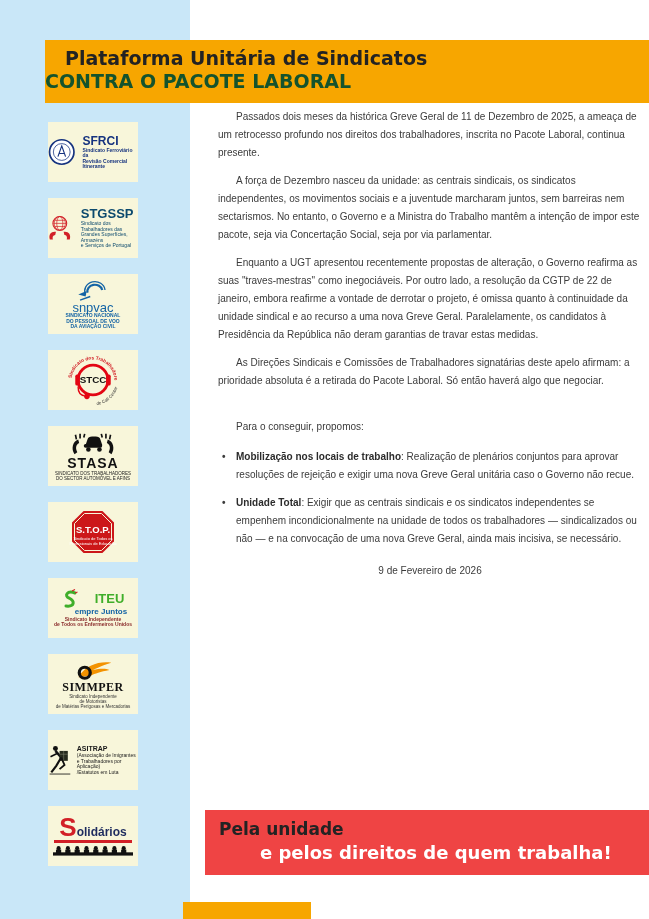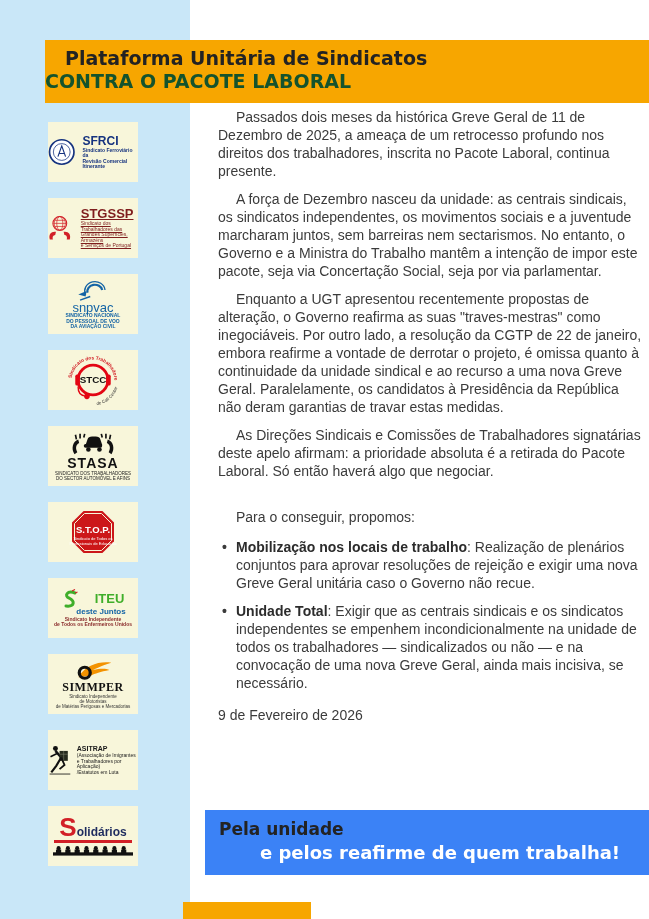--- a/index.html
+++ b/index.html
@@ -13,39 +13,39 @@
   .col.left{align-items:flex-start;}
   .tiny{font-size:5px;line-height:5.5px;}
   .acr{font-weight:bold;}
 
   .header{position:absolute;left:45px;top:40px;width:627px;height:63px;background:#f7a600;
           font-family:"DejaVu Sans",sans-serif;font-weight:bold;}
   .header .t1{font-size:19px;color:#232323;padding:7px 0 0 20px;}
   .header .t2{font-size:19px;color:#14532d;text-align:left;padding:1px 45px 0 0;}
 
   .content{position:absolute;left:218px;top:108px;width:424px;
-           font-size:14px;line-height:18px;color:#3b3b3b;}
+           font-size:10px;line-height:18px;color:#3b3b3b;}
   .content p{margin:0 0 10px 0;text-indent:18px;}
   .content .intro{margin:28px 0 12px 0;}
   .bullets{list-style:none;margin:0;padding:0 0 0 4px;}
   .bullets li{position:relative;padding-left:14px;margin-bottom:10px;}
   .bullet-marker{position:absolute;left:0;top:0;font-weight:bold;}
   .lead{font-weight:bold;color:#2c2c2c;}
-  .date{text-align:left;margin-top:14px;}
-
-  .banner{position:absolute;left:205px;top:810px;width:444px;height:65px;background:#3b82f6;
+  .date{text-align:center;margin-top:14px;}
+
+  .banner{position:absolute;left:205px;top:810px;width:444px;height:65px;background:#ef4444;
           font-family:"DejaVu Sans",sans-serif;font-weight:bold;box-sizing:border-box;}
   .banner .l1{color:#232323;font-size:17px;padding:9px 0 0 14px;}
   .banner .l2{color:#ffffff;font-size:18px;padding:3px 0 0 55px;}
   .footer-bar{position:absolute;left:183px;top:902px;width:128px;height:17px;background:#f7a600;}
 
   
   .sfrci-txt{color:#16337f;}
   .sfrci-txt .acr{font-size:12px;line-height:13px;}
-  .stgssp-txt{color:#7f1d1d;text-decoration:underline;}
+  .stgssp-txt{color:#0c4a6e;}
   .stgssp-txt .acr{font-size:13px;line-height:14px;}
   .snpvac-acr{color:#1464a5;font-size:13px;font-weight:normal;line-height:11px;}
   .snpvac-lines{color:#1464a5;font-weight:bold;text-align:center;}
   .stasa-acr{color:#111;font-size:14px;font-weight:bold;letter-spacing:1px;line-height:15px;}
   .stasa-lines{color:#222;text-align:center;font-size:4.5px;line-height:5px;}
   .siteu-acr{color:#3fae2a;font-size:13px;font-weight:bold;line-height:13px;}
   .siteu-tag{color:#1464a5;font-size:8px;font-weight:bold;margin:-2px 0 1px 16px;}
   .siteu-lines{color:#8a2b2b;font-weight:bold;text-align:center;}
   .simmper-acr{font-family:"Liberation Serif",serif;font-weight:bold;font-size:12px;color:#111;
                letter-spacing:0.5px;line-height:13px;}
@@ -165,21 +165,21 @@
 
   <div class="logo-card" style="top:578px">
     <div class="col">
       <div class="row" style="gap:17px">
         <svg width="16" height="20" viewBox="0 0 16 20">
           <path d="M13,4 C5,1 2,7 7,9 C13,12 13,18 4,17" fill="none" stroke="#3fae2a" stroke-width="3" stroke-linecap="round"></path>
           <path d="M10,2 l3,-1.5 M13,4 l2.5,-1" stroke="#d22027" stroke-width="1.2"></path>
         </svg>
         <span class="siteu-acr">ITEU</span>
       </div>
-      <span class="siteu-tag">deste Juntos</span>
+      <span class="siteu-tag">empre Juntos</span>
       <span class="tiny siteu-lines">Sindicato Independente</span>
       <span class="tiny siteu-lines">de Todos os Enfermeiros Unidos</span>
     </div>
   </div>
 
   <div class="logo-card" style="top:654px">
     <div class="col">
       <svg width="42" height="22" viewBox="0 0 44 24">
         <path d="M6,20 C14,6 30,2 42,4 C32,7 26,10 22,12 C30,10 36,10 40,12 C30,14 24,16 20,18 Z" fill="#f39200"></path>
         <circle cx="13" cy="15" r="6" fill="none" stroke="#111" stroke-width="3.5"></circle>
@@ -262,18 +262,18 @@
       <li>
         <span class="bullet-marker">•</span>
         <span class="lead">Unidade Total</span><span>: Exigir que as centrais sindicais e os sindicatos independentes se empenhem incondicionalmente na unidade de todos os trabalhadores — sindicalizados ou não — e na convocação de uma nova Greve Geral, ainda mais incisiva, se necessário.</span>
       </li>
     </ul>
     <div class="date">9 de Fevereiro de 2026</div>
   </div>
 
   <div class="banner">
     <div class="l1">Pela unidade</div>
-    <div class="l2">e pelos reafirme de quem trabalha!</div>
+    <div class="l2">e pelos direitos de quem trabalha!</div>
   </div>
 
   <div class="footer-bar"></div>
 
 </div>
 
 </body></html>

